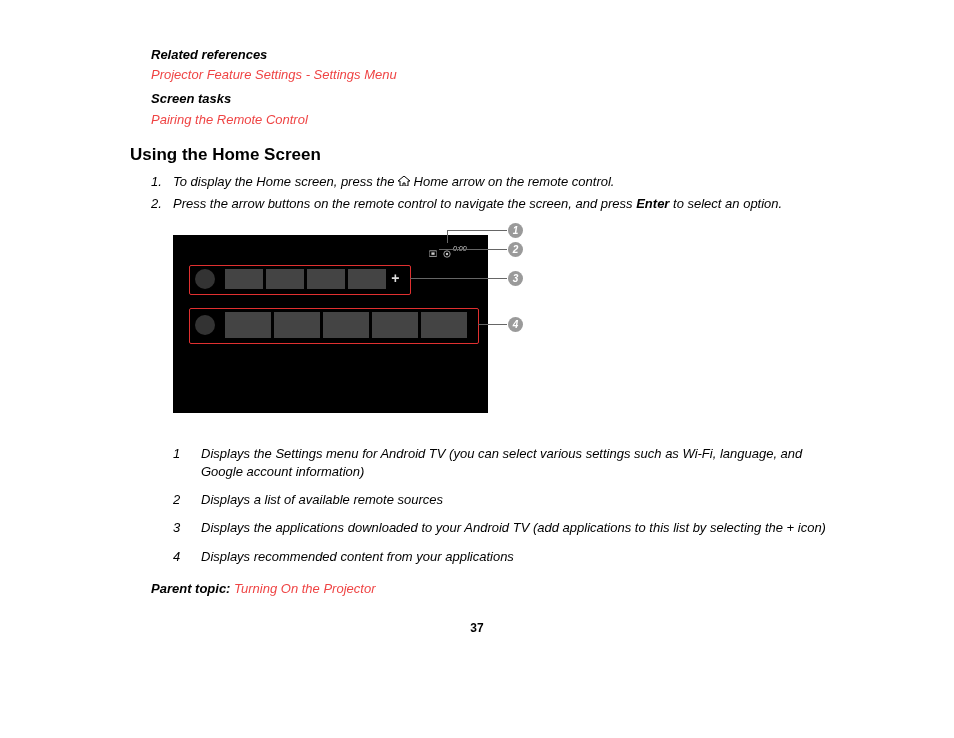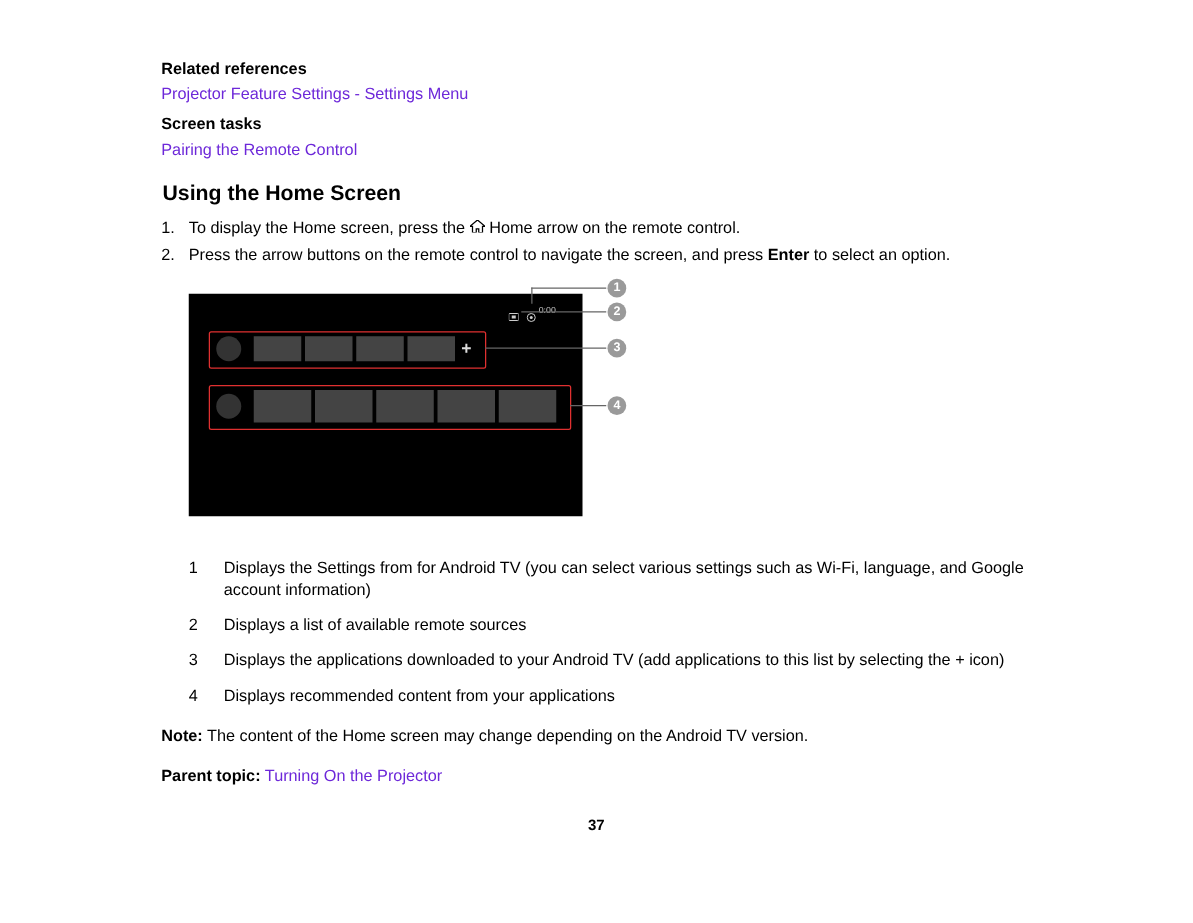--- a/index.html
+++ b/index.html
@@ -6,35 +6,36 @@
     font-family: Arial, Helvetica, sans-serif;
     font-size: 13px;
     color: #000;
     margin: 0;
     padding: 40px 60px 40px 60px;
     line-height: 1.4;
     width: 954px;
     box-sizing: border-box;
   }
   .content-block {
-    margin-left: 69px;
+    margin-left: 91px;
     margin-right: 60px;
+    font-style: italic;
   }
   .h2 {
     font-size: 17px;
     font-weight: bold;
     margin: 14px 0 6px 70px;
   }
   .rel-head {
     font-weight: bold;
     margin-top: 6px;
     margin-bottom: 2px;
   }
   .link {
-    color: #6d28d9;
+    color: #ef4444;
     cursor: pointer;
   }
   .body-text {
     margin: 4px 0;
   }
   .ol-item {
     display: flex;
     align-items: flex-start;
     margin: 4px 0;
   }
@@ -232,38 +233,35 @@
     <div class="lead-line" style="left:266px; top:24px; width:68px;"></div>
 
     <div class="lead-line" style="left:237px; top:53px; width:97px;"></div>
 
     <div class="lead-line" style="left:305px; top:99px; width:29px;"></div>
   </div>
 
   <div class="legend">
     <div class="legend-row">
       <div class="legend-num">1</div>
-      <div class="legend-text">Displays the Settings from for Android TV (you can select various settings such as Wi-Fi, language, and Google account information)</div>
+      <div class="legend-text">Displays the Settings menu for Android TV (you can select various settings such as Wi-Fi, language, and Google account information)</div>
     </div>
     <div class="legend-row">
       <div class="legend-num">2</div>
       <div class="legend-text">Displays a list of available remote sources</div>
     </div>
     <div class="legend-row">
       <div class="legend-num">3</div>
       <div class="legend-text">Displays the applications downloaded to your Android TV (add applications to this list by selecting the + icon)</div>
     </div>
     <div class="legend-row">
       <div class="legend-num">4</div>
       <div class="legend-text">Displays recommended content from your applications</div>
     </div>
   </div>
 
-  <div class="note-line">
-    <b>Note:</b><span> The content of the Home screen may change depending on the Android TV version.</span>
-  </div>
 
   <div class="parent-line">
     <b>Parent topic:</b><span class="link"> Turning On the Projector</span>
   </div>
 </div>
 
 <div class="pagenum">37</div>
 
 </body></html>

